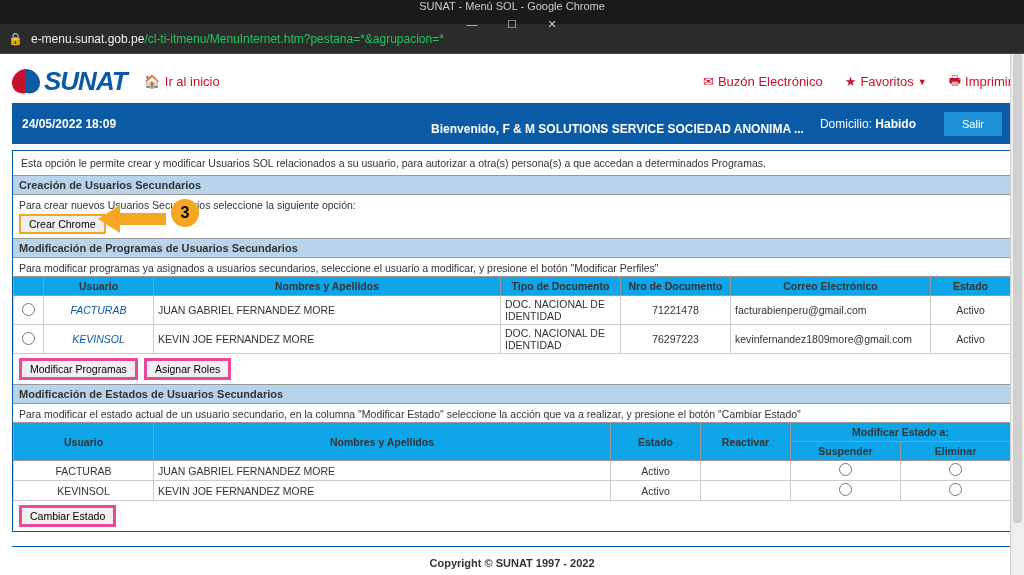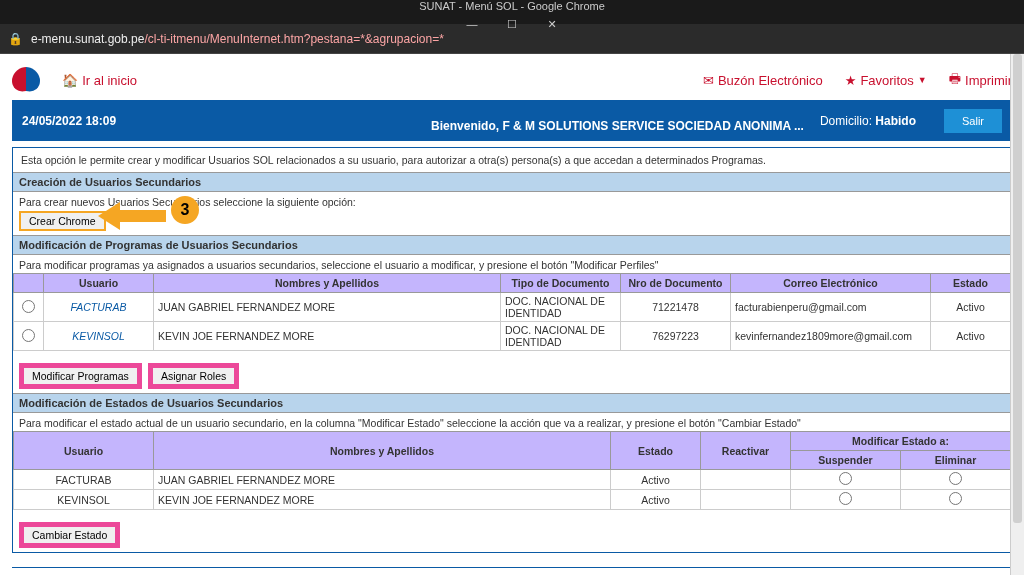--- a/index.html
+++ b/index.html
@@ -9,21 +9,21 @@
   .titlebar { background: #1a1a1a; color: #ccc; height: 24px; display: flex; align-items: center; padding: 0 6px; font-size: 11px; flex-direction: column; }
   .titlebar .favicon { width: 14px; height: 14px; background: #0a5aa5; border-radius: 2px; margin-right: 6px; }
   .titlebar .title { flex: 1; }
   .titlebar .winbtns { display: flex; gap: 0; }
   .titlebar .winbtn { width: 40px; height: 24px; display: flex; align-items: center; justify-content: center; color: #ccc; cursor: pointer; }
   
   .addrbar { background: #2b2b2b; height: 30px; display: flex; align-items: center; padding: 0 8px; gap: 8px; color: #ccc; font-size: 12px; border-bottom: 1px solid #444; }
   .addrbar .lock { font-size: 12px; }
   .addrbar .url { flex: 1; }
   .addrbar .url .domain { color: #eee; }
-  .addrbar .url .path { color: #fca5a5; }
+  .addrbar .url .path { color: #22c55e; }
   
   .content { background: #fff; padding: 6px 12px 12px 12px; position: relative; }
   
   
   .hdr { display: flex; align-items: center; padding: 6px 0; }
   .logo { display: flex; align-items: center; font-size: 26px; font-weight: bold; color: #0a5aa5; font-style: italic; letter-spacing: -1px; }
   .logo .swirl { width: 28px; height: 28px; position: relative; margin-right: 4px; }
   .logo .swirl::before { content:''; position:absolute; width:14px; height:24px; left:0; top:2px; background:#c8102e; border-radius: 12px 0 0 12px; transform: skewY(-8deg); }
   .logo .swirl::after { content:''; position:absolute; width:14px; height:24px; right:0; top:2px; background:#0a5aa5; border-radius: 0 12px 12px 0; transform: skewY(8deg); }
   .homebtn { color: #c8102e; margin-left: 18px; font-size: 13px; cursor: pointer; display:flex; align-items:center; gap:4px; }
@@ -39,26 +39,26 @@
   .bluebar .salir { background: #1e90d6; color: #fff; border: none; padding: 6px 18px; cursor: pointer; font-size: 11px; }
   
   
   .panel { border: 1px solid #0a5aa5; margin-top: 6px; }
   .panel-title { background: #6db0e0; color: #000; font-weight: bold; text-align: center; padding: 4px; font-size: 14px; border-bottom: 1px solid #0a5aa5; }
   .panel-intro { padding: 6px 8px; font-size: 10.5px; }
   
   .sect-hdr { background: #b8d4ec; font-weight: bold; padding: 3px 6px; font-size: 11px; border-top: 1px solid #999; border-bottom: 1px solid #999; }
   .sect-body { padding: 4px 6px; font-size: 10.5px; }
   
-  .btn { border: 5px solid #ec4899; background: #f0f0f0; padding: 2px 8px; font-size: 10.5px; cursor: pointer; margin-top: 8px; }
+  .btn { border: 3px solid #ec4899; background: #f0f0f0; padding: 2px 8px; font-size: 10.5px; cursor: pointer; }
   .btn.orange-outline { border: 2px solid #f5a623; }
   
   
   table.data { width: 100%; border-collapse: collapse; font-size: 10.5px; margin-top: 2px; }
-  table.data th { background: #c4b5fd; font-weight: bold; padding: 3px 4px; border: 1px solid #999; text-align: center; }
+  table.data th { background: #0ea5e9; font-weight: bold; padding: 3px 4px; border: 1px solid #999; text-align: center; }
   table.data td { padding: 2px 4px; border: 1px solid #ccc; }
   table.data td.center { text-align: center; }
   table.data td.userlink { color: #0a5aa5; font-style: italic; text-align: center; cursor: pointer; }
   
   .btnrow { padding: 4px 6px; display:flex; gap:6px; }
   
   .footer-sep { border-top: 1px solid #0a5aa5; margin-top: 14px; }
   .footer-copy { text-align: center; font-weight: bold; font-size: 11px; padding: 10px 0 4px; }
   
   
@@ -89,20 +89,21 @@
   <span class="url">
     <span class="domain">e-menu.sunat.gob.pe</span><span class="path">/cl-ti-itmenu/MenuInternet.htm?pestana=*&amp;agrupacion=*</span>
   </span>
 </div>
 
 <div class="content">
 
   <div class="hdr">
     <div class="logo">
       <span class="swirl"></span>
+      <span>SUNAT</span>
     </div>
     <a class="homebtn">
       <span>🏠</span>
       <span>Ir al inicio</span>
     </a>
     <div class="spacer"></div>
     <a class="rightlink">
       <span>✉</span>
       <span>Buzón Electrónico</span>
     </a>

